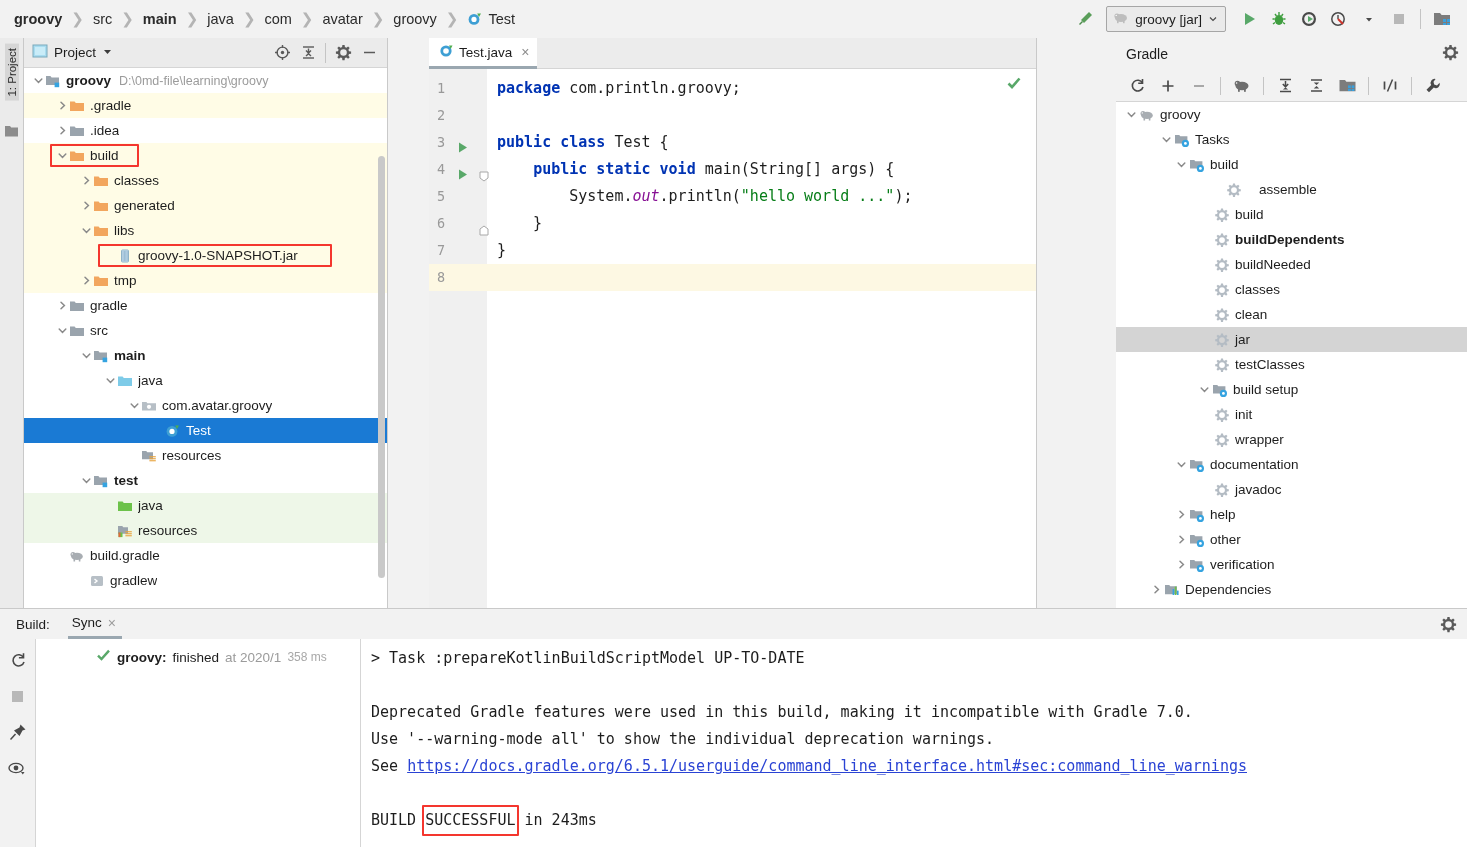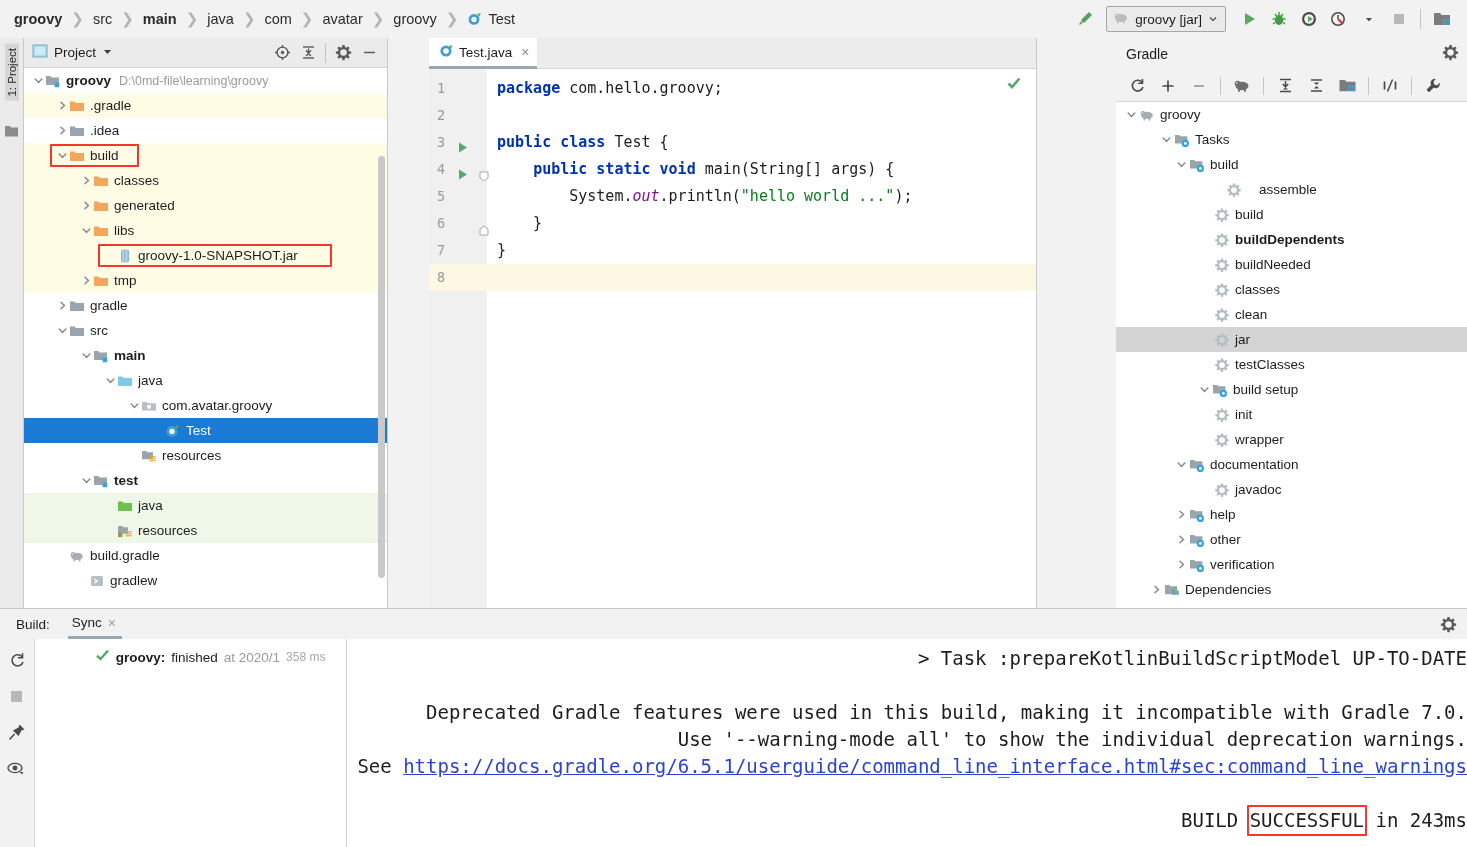--- a/index.html
+++ b/index.html
@@ -157,21 +157,21 @@
   }
   .bt-ico { width: 26px; height: 26px; display:flex; align-items:center; justify-content:center; }
   .build-tree { width: 325px; border-right: 1px solid #d5d5d5; background:#fff; padding-top: 6px; }
   .btrow { height: 24px; display:flex; align-items:center; gap:6px; padding-left: 60px; font-size: 13.5px; }
   .btrow .name { font-weight: bold; }
   .btrow .mid { color: #1d1d1d; }
   .btrow .dim { color: #9b9b9b; }
   .btrow .ms { color: #a8a8a8; font-size: 12px; }
   .console {
     flex: 1; padding: 6px 0 0 10px; font-family: "DejaVu Sans Mono", monospace;
-    font-size: 19px; position: relative; background:#fff;text-align:right;
+    font-size: 15px; position: relative; background:#fff;
   }
   .coln { height: 27px; line-height: 27px; white-space: pre; }
   .link { color: #2a43d4; text-decoration: underline; }
   .build-gear { position:absolute; right: 10px; top: 7px; }
 </style>
 </head>
 <body>
 
 <div class="app">
 
@@ -631,21 +631,21 @@
               </svg></span></div>
           <div class="gln"><span>5</span></div>
           <div class="gln"><span>6</span><span class="fold"><svg width="10" height="11" viewBox="0 0 10 11">
                 <path d="M1 10 h8 v-6 L5 1 L1 4 Z" fill="#fff" stroke="#a8a8a8"></path>
               </svg></span></div>
           <div class="gln"><span>7</span></div>
           <div class="gln cur-line"><span>8</span></div>
           <div class="fold-line" style="top: 6px; height: 0px;"></div>
         </div>
       <div class="code" id="code">
-          <div class="cln"><span class="kw">package</span><span class="plain"> com.hello.groovy;</span></div>
+          <div class="cln"><span class="kw">package</span><span class="plain"> com.println.groovy;</span></div>
           <div class="cln">&nbsp;</div>
           <div class="cln"><span class="kw">public class</span><span class="plain"> Test {</span></div>
           <div class="cln"><span class="plain">    </span><span class="kw">public static void</span><span class="plain"> main(String[] args) {</span></div>
           <div class="cln"><span class="plain">        System.</span><span class="stat">out</span><span class="plain">.println(</span><span class="str">"hello world ..."</span><span class="plain">);</span></div>
           <div class="cln"><span class="plain">    }</span></div>
           <div class="cln"><span class="plain">}</span></div>
           <div class="cln cur-line">&nbsp;</div>
         </div>
       <div class="check-mark">
         <svg width="16" height="16" viewBox="0 0 16 16">

